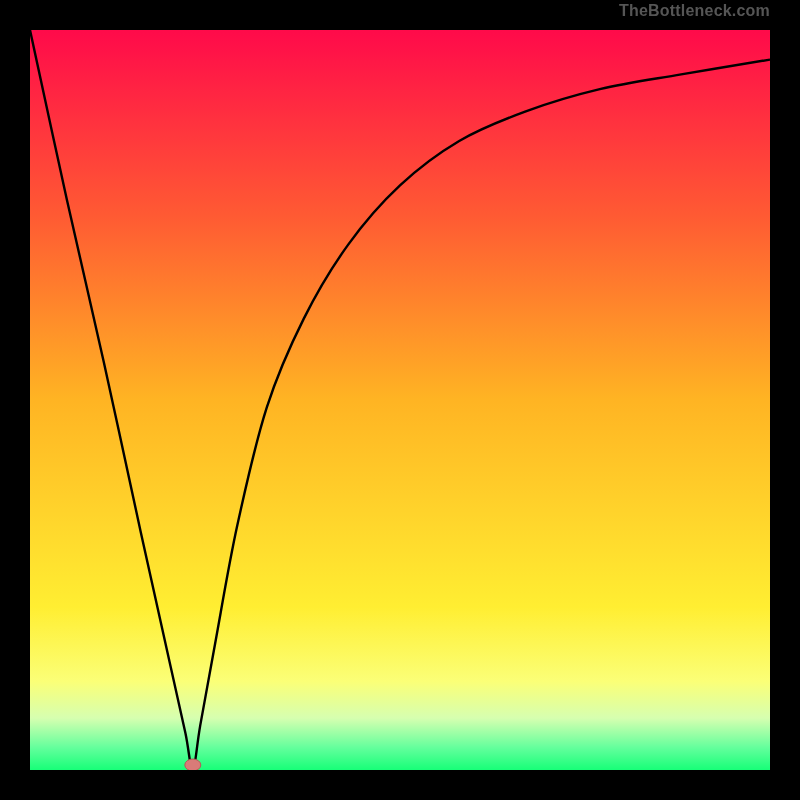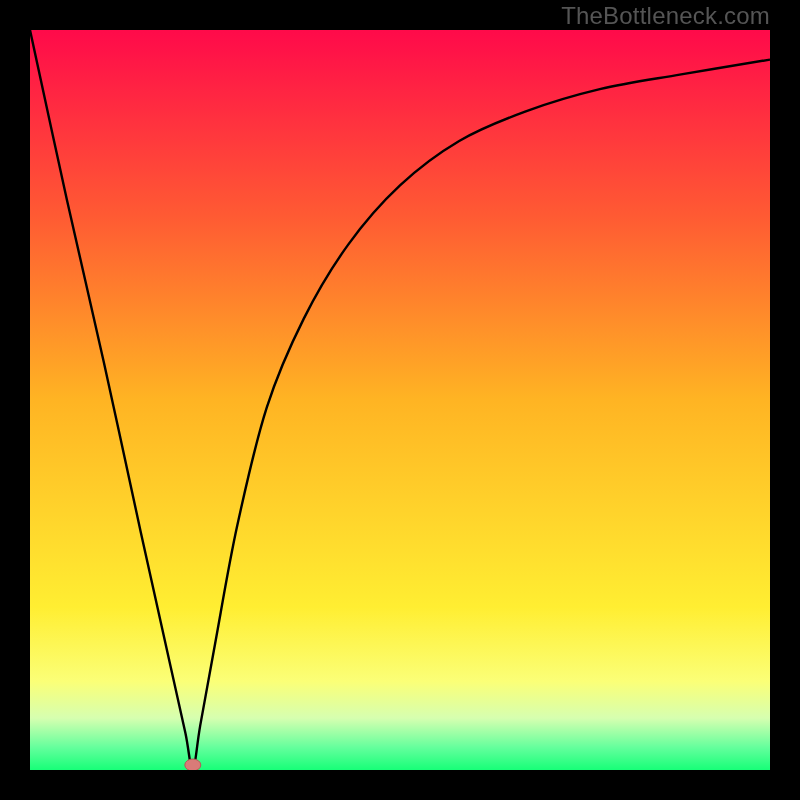--- a/index.html
+++ b/index.html
@@ -15,22 +15,22 @@
     width: 800px;
     height: 800px;
     background: #000;
     position: relative;
   }
   .attribution {
     position: absolute;
     top: 2px;
     right: 30px;
     color: #555;
-    font-size: 24px;
-    font-weight: 400;
+    font-size: 16px;
+    font-weight: 700;
     letter-spacing: 0.2px;
   }
   .plot {
     position: absolute;
     left: 30px;
     top: 30px;
     width: 740px;
     height: 740px;
   }
 </style>

